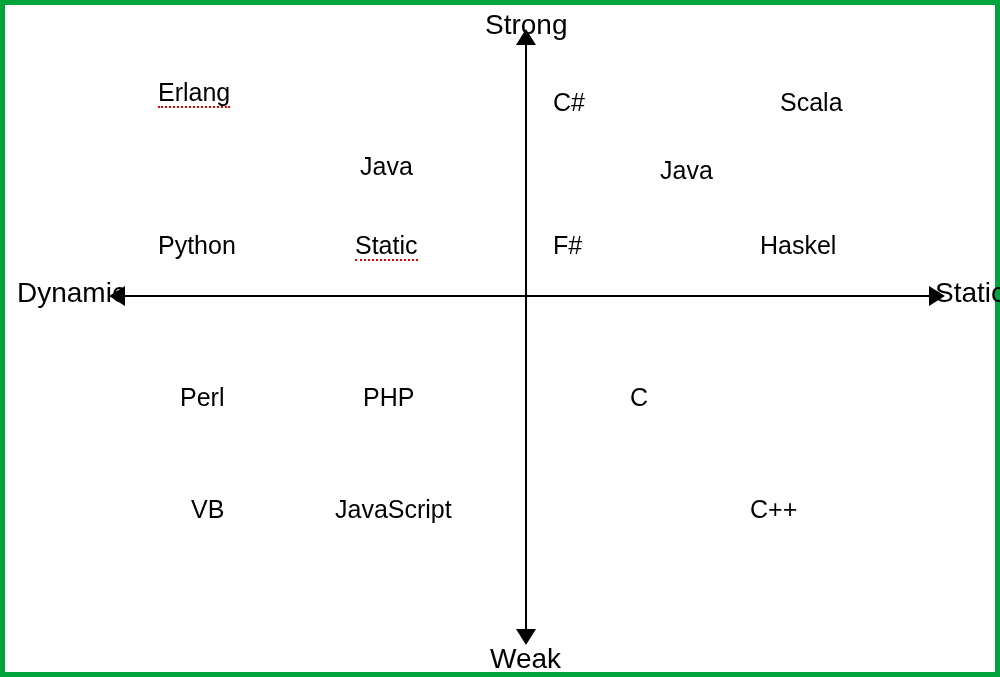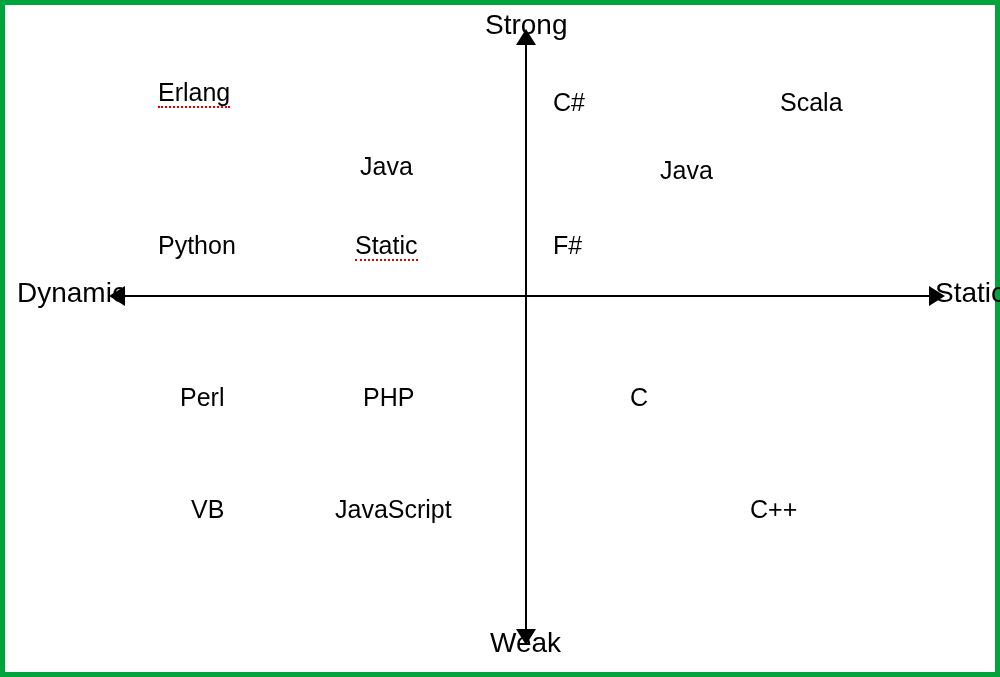--- a/index.html
+++ b/index.html
@@ -65,21 +65,21 @@
       border-bottom: 10px solid transparent;
       border-left: 16px solid #000;
     }
     .axis-label {
       position: absolute;
       font-size: 28px;
       font-weight: 400;
       color: #000;
     }
     .lbl-top    { top: 4px;  left: 480px; text-align: center; }
-    .lbl-bottom { top: 622px; left: 485px; }
+    .lbl-bottom { top: 638px; left: 485px; }
     .lbl-left   { top: 272px; left: 12px; }
     .lbl-right  { top: 272px; left: 930px; }
     .lang {
       position: absolute;
       font-size: 25px;
       font-weight: 400;
       color: #000;
       white-space: nowrap;
     }
     .spellcheck {
@@ -122,20 +122,21 @@
     <div class="lang" style="top:73px;left:153px;"><span class="spellcheck">Erlang</span></div>
     <div class="lang" style="top:83px;left:548px;">C#</div>
     <div class="lang" style="top:83px;left:775px;">Scala</div>
 
     <div class="lang" style="top:147px;left:355px;">Java</div>
     <div class="lang" style="top:151px;left:655px;">Java</div>
 
     <div class="lang" style="top:226px;left:153px;text-align:right;">Python</div>
     <div class="lang" style="top:226px;left:350px;"><span class="spellcheck">Static</span></div>
     <div class="lang" style="top:226px;left:548px;">F#</div>
+    <div class="lang" style="top:226px;left:755px;">Haskel</div>
 
     <div class="lang" style="top:378px;left:175px;">Perl</div>
     <div class="lang" style="top:378px;left:358px;">PHP</div>
     <div class="lang" style="top:378px;left:625px;">C</div>
 
     <div class="lang" style="top:490px;left:186px;">VB</div>
     <div class="lang" style="top:490px;left:330px;">JavaScript</div>
     <div class="lang" style="top:490px;left:745px;">C++</div>
 
 

